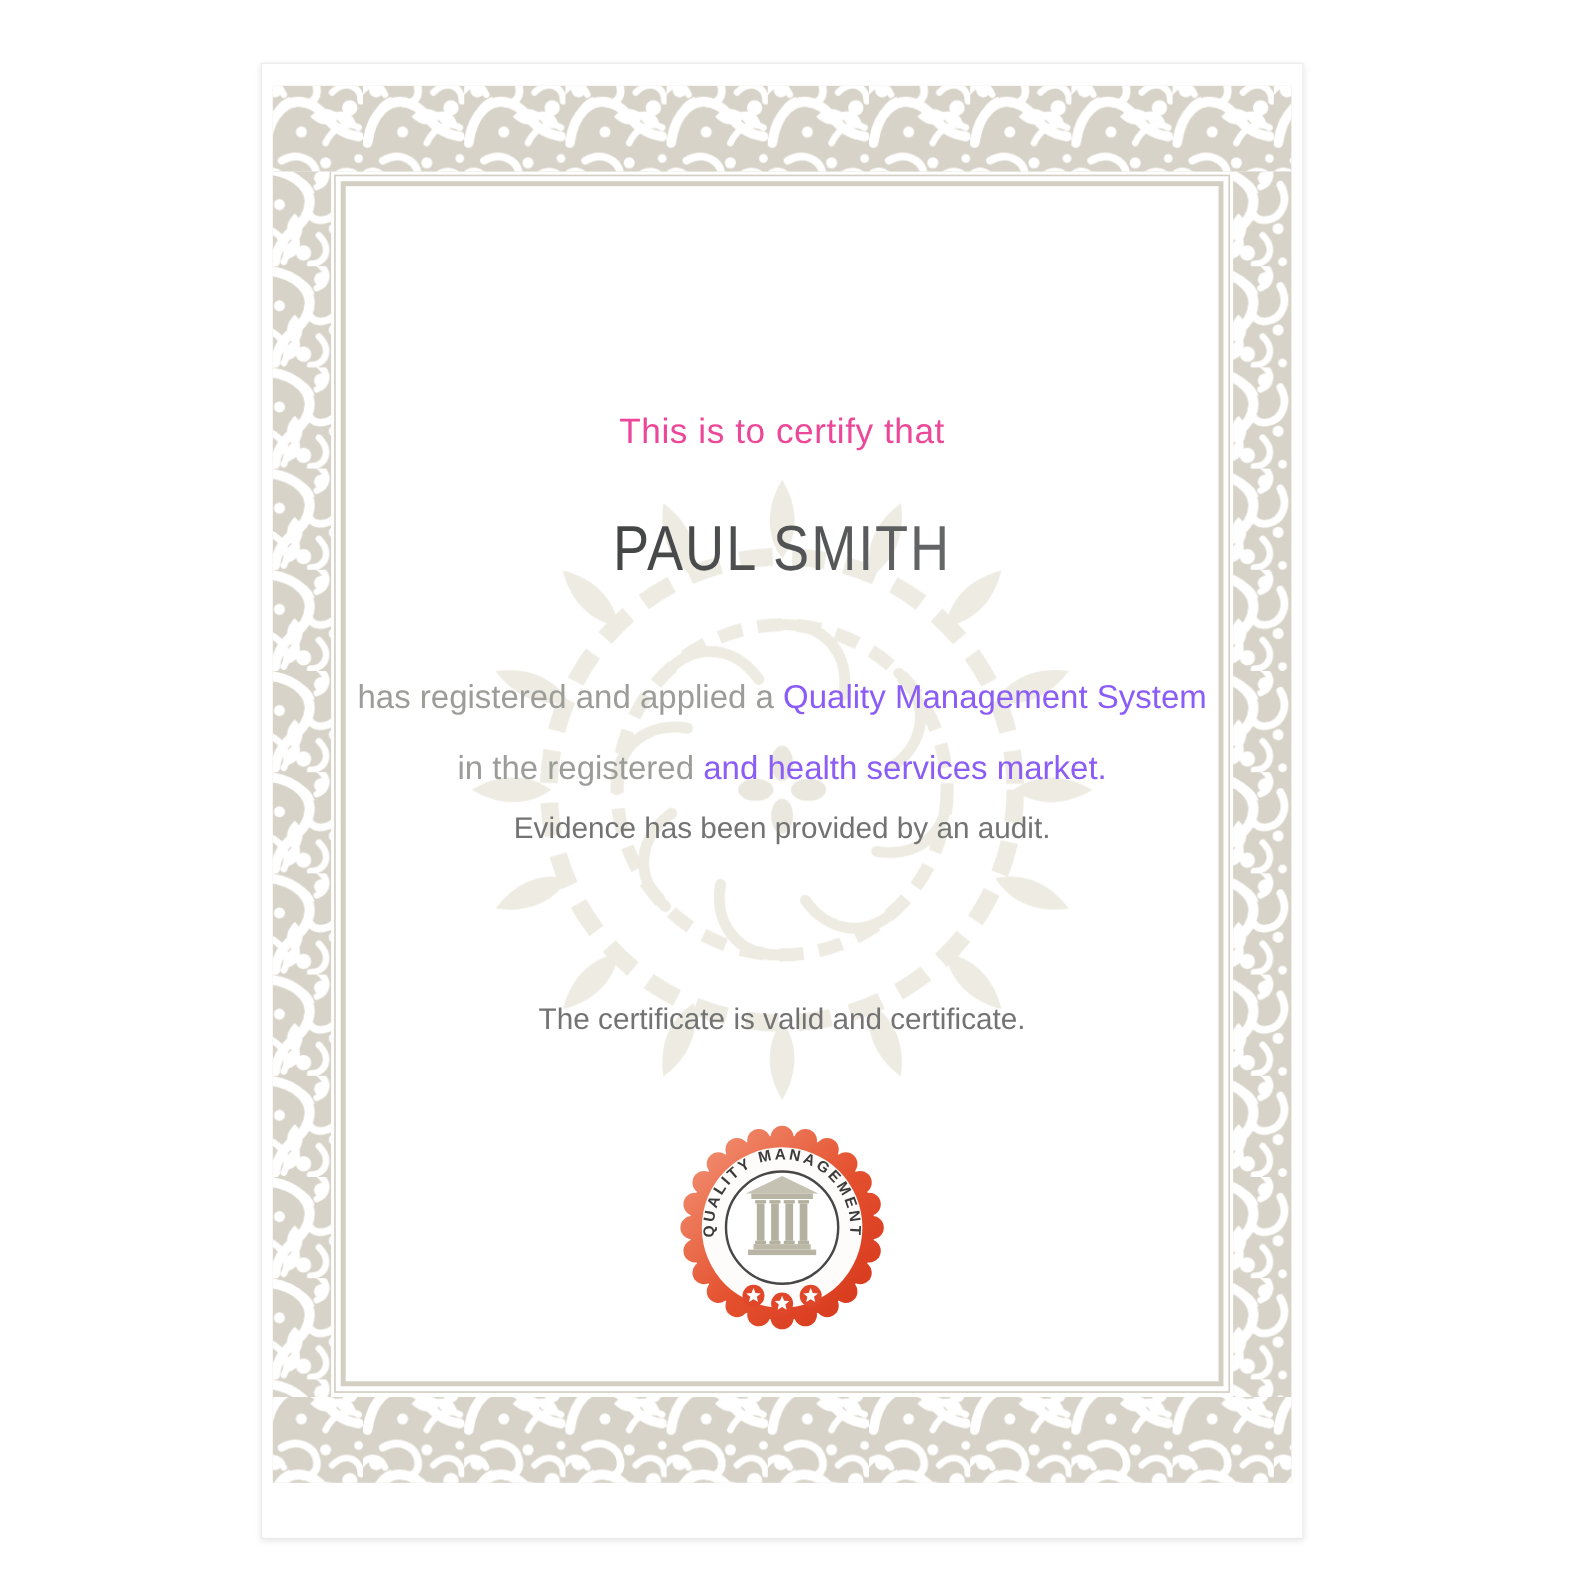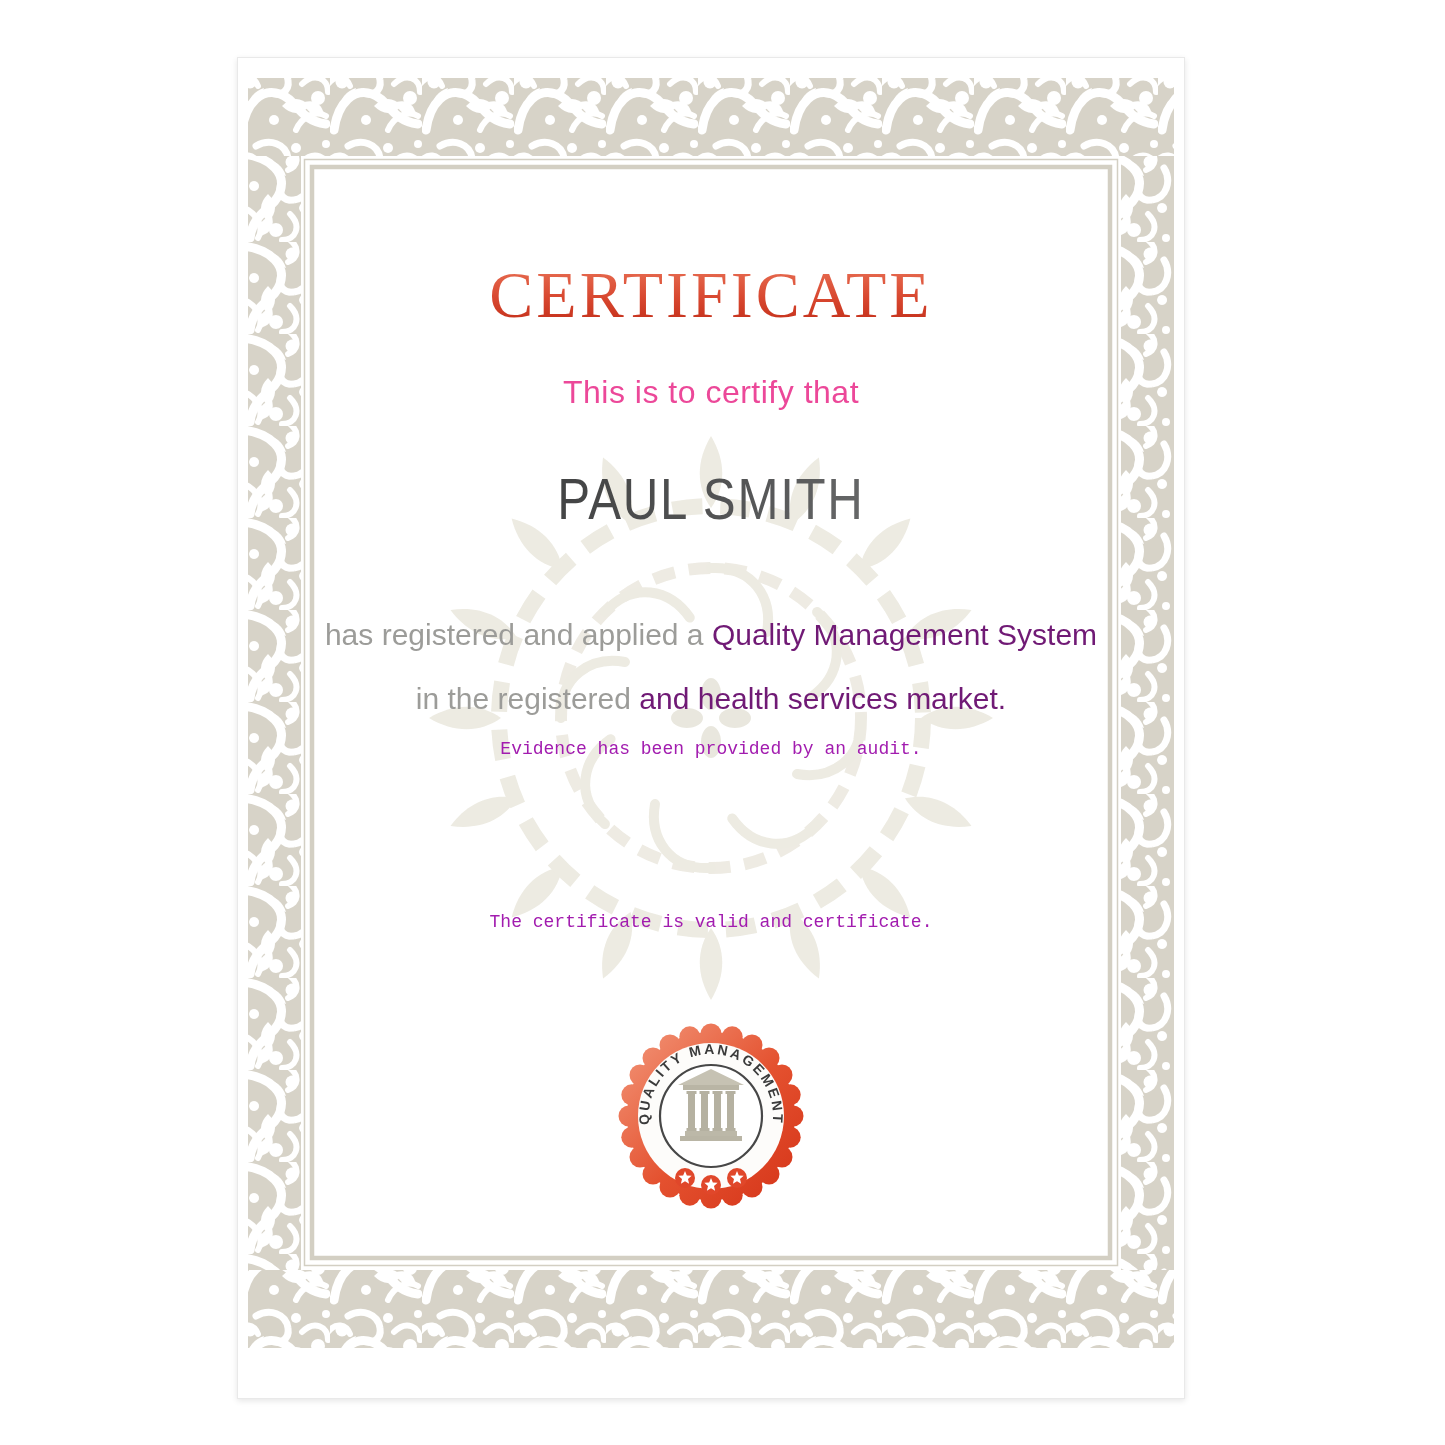--- a/index.html
+++ b/index.html
@@ -15,22 +15,22 @@
          background:linear-gradient(180deg,#ea7458 0%,#d8472f 55%,#c02c17 100%);
          -webkit-background-clip:text;background-clip:text;
          -webkit-text-fill-color:transparent;color:transparent;}
   .subtitle{top:318px;font-size:32px;color:#ec4899;letter-spacing:0.5px;}
   .name{top:412px;font-size:58px;letter-spacing:2px;
         transform:scaleX(.85);
         background:linear-gradient(110deg,#373838 15%,#555657 55%,#8d8e8e 100%);
         -webkit-background-clip:text;background-clip:text;
         -webkit-text-fill-color:transparent;color:transparent;}
   .bodytext{top:545px;font-size:30px;line-height:64px;color:#9c9c99;}
-  .bodytext .dark{color:#701a75;}
-  .serifline{font-family:Liberation Mono, monospace;font-size:18px;color:#a21caf;}
+  .bodytext .dark{color:#8b5cf6;}
+  .serifline{font-family:Liberation Sans, sans-serif;font-size:27px;color:#737373;}
   .evidence{top:682px;}
   .valid{top:855px;}
   .seal{position:absolute;left:373px;top:958px;width:200px;height:200px;}
   .seal text{font-family:"Liberation Sans", sans-serif;font-weight:600;
              font-size:14px;letter-spacing:2.5px;fill:#3b3b3b;}
 </style>
 </head>
 <body>
 
 <div class="page">
@@ -129,21 +129,20 @@
       <g fill="#e7e5db">
         <ellipse cx="0" cy="-24" rx="10" ry="16"></ellipse>
         <ellipse cx="0" cy="24" rx="10" ry="16"></ellipse>
         <ellipse cx="-24" cy="0" rx="16" ry="10"></ellipse>
         <ellipse cx="24" cy="0" rx="16" ry="10"></ellipse>
         <circle r="6" fill="#ffffff"></circle>
       </g>
     </g>
   </svg>
 
-  <div class="txt title">CERTIFICATE</div>
 
   <div class="txt subtitle">This is to certify that</div>
 
   <div class="txt name">PAUL SMITH</div>
 
   <div class="txt bodytext">
     <div><span>has registered and applied a </span><span class="dark">Quality Management System</span></div>
     <div><span>in the registered </span><span class="dark">and health services market.</span></div>
   </div>
 

